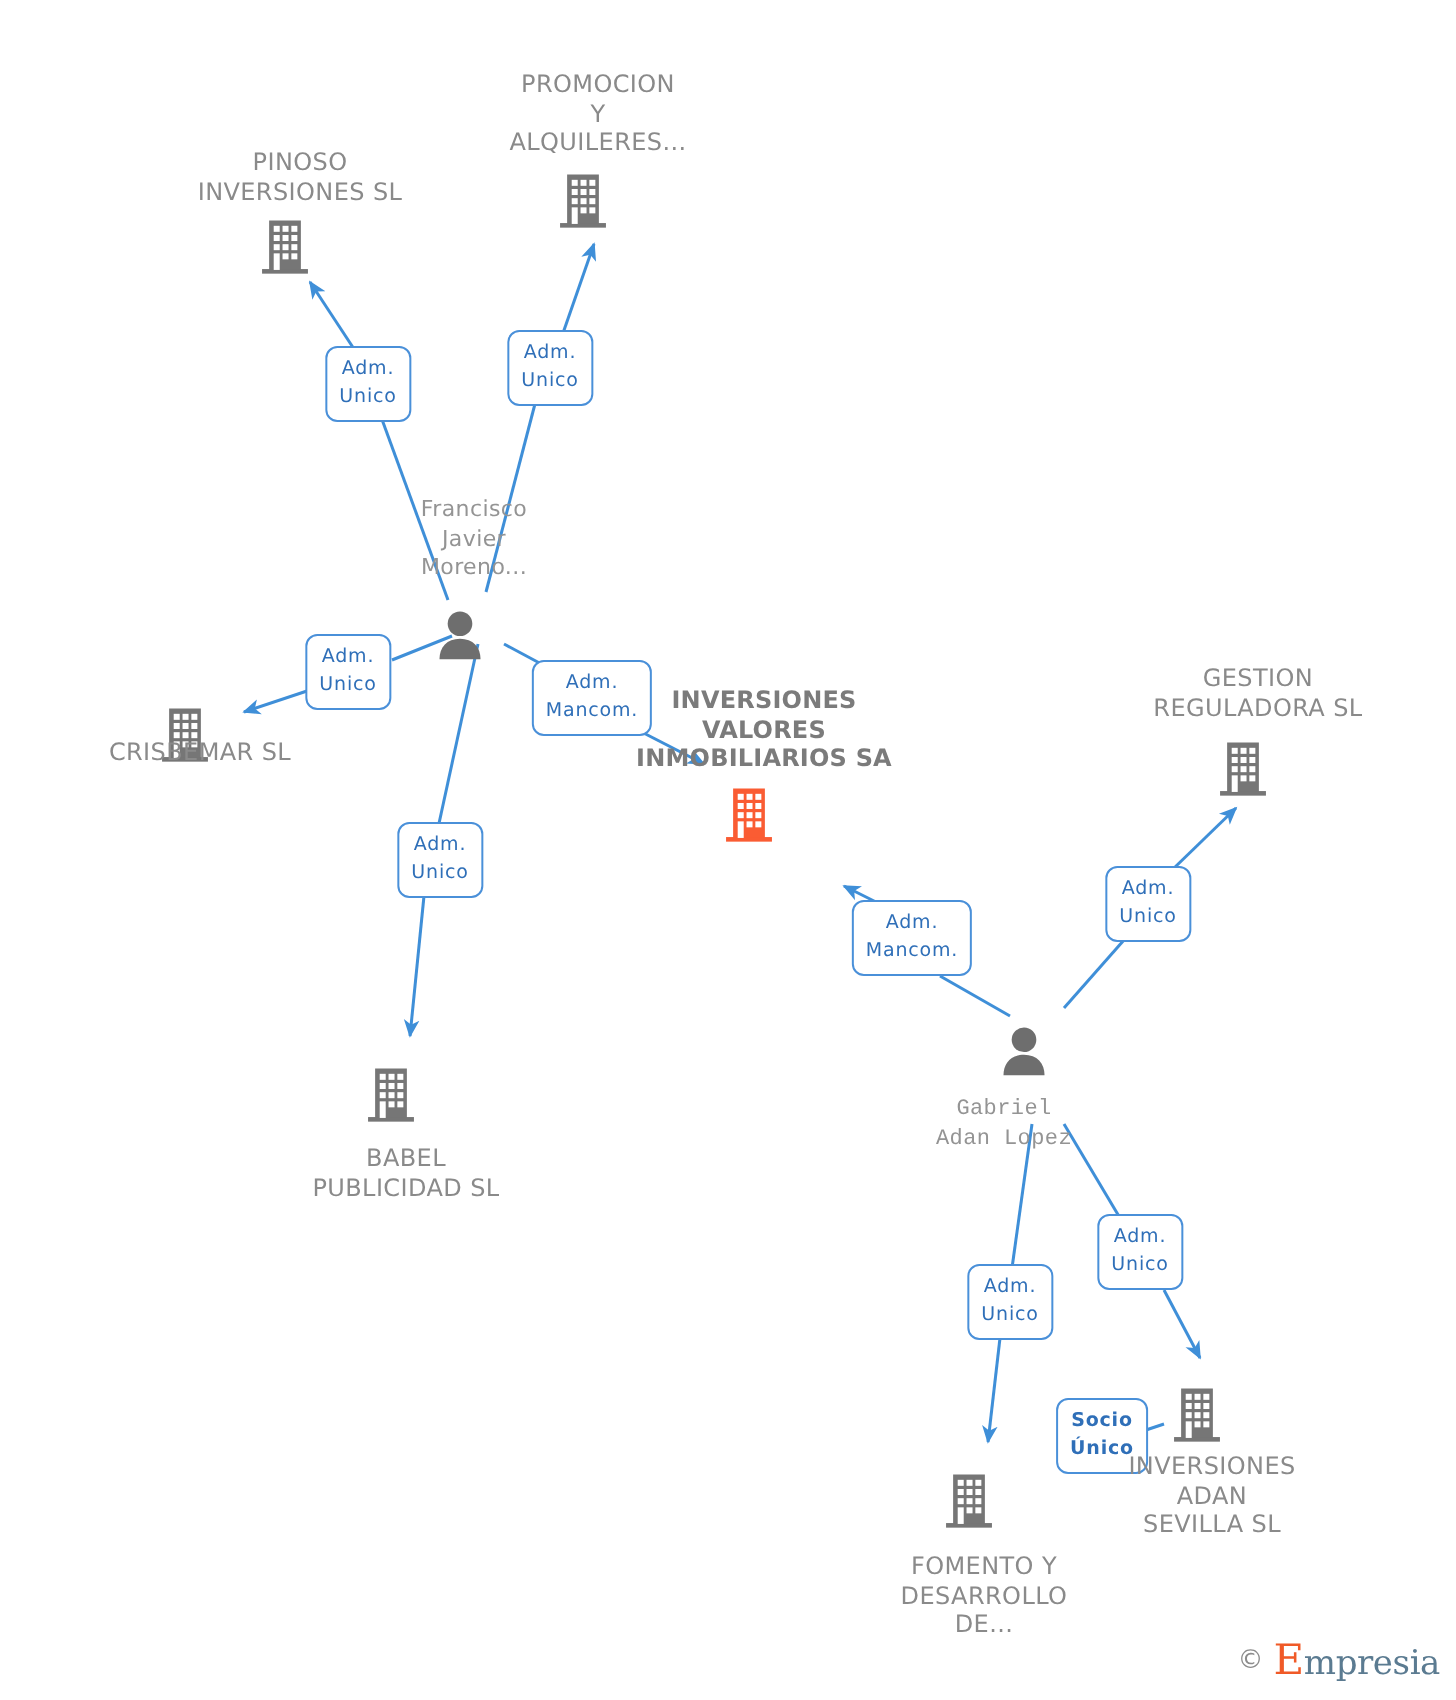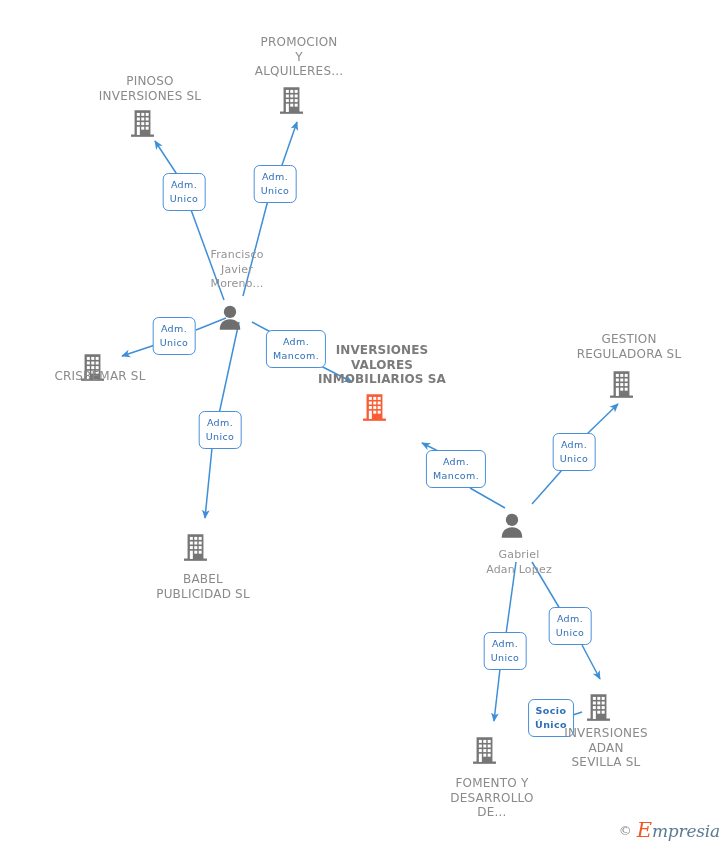--- a/index.html
+++ b/index.html
@@ -71,21 +71,20 @@
     display: flex;
     align-items: center;
     gap: 5px;
   }
   #watermark .copy {
     color: #8c8c8c;
     font-size: 13px;
   }
   #watermark .brand {
     font-family: "DejaVu Serif", "Liberation Serif", serif;
-    font-style: italic;
     font-size: 17px;
     color: #5b7b91;
     letter-spacing: -0.2px;
   }
   #watermark .brand .e {
     color: #f05a28;
     font-size: 21px;
   }
 </style>
 </head>
@@ -284,21 +283,21 @@
           </g>
         </svg></div>
       <div class="node" style="left: 203px; top: 572px; width: 150px;">
         <div class="node-label">BABEL
 PUBLICIDAD SL</div>
       </div>
       <div class="node icon-wrap" style="left: 519px; top: 512px;"><svg width="28" height="27" viewBox="0 0 30 28" style="margin-left: -14px;">
           <circle cx="15" cy="8" r="6.6" fill="#6E6E6E"></circle>
           <path d="M15,16 C22,16 26,20.5 26,27 L4,27 C4,20.5 8,16 15,16 Z" fill="#6E6E6E"></path>
         </svg></div>
-      <div class="node" style="left: 519px; top: 548px; width: 150px;">
+      <div class="node" style="left: 502px; top: 548px; width: 150px; font-family: Liberation Mono, monospace;">
         <div class="node-label person">Gabriel
 Adan Lopez</div>
       </div>
       <div class="node icon-wrap" style="left: 492px; top: 735px;"><svg width="30" height="31" viewBox="0 0 34 34" style="margin-left: -15px;">
           <g fill="#767676">
             <path d="M8,2 h18 v28 h-18 z"></path>
             <rect x="4" y="29.5" width="26" height="2.6"></rect>
             <rect x="10.6" y="5" width="3.4" height="3.4" fill="#ffffff"></rect>
             <rect x="15.6" y="5" width="3.4" height="3.4" fill="#ffffff"></rect>
             <rect x="20.6" y="5" width="3.4" height="3.4" fill="#ffffff"></rect>

